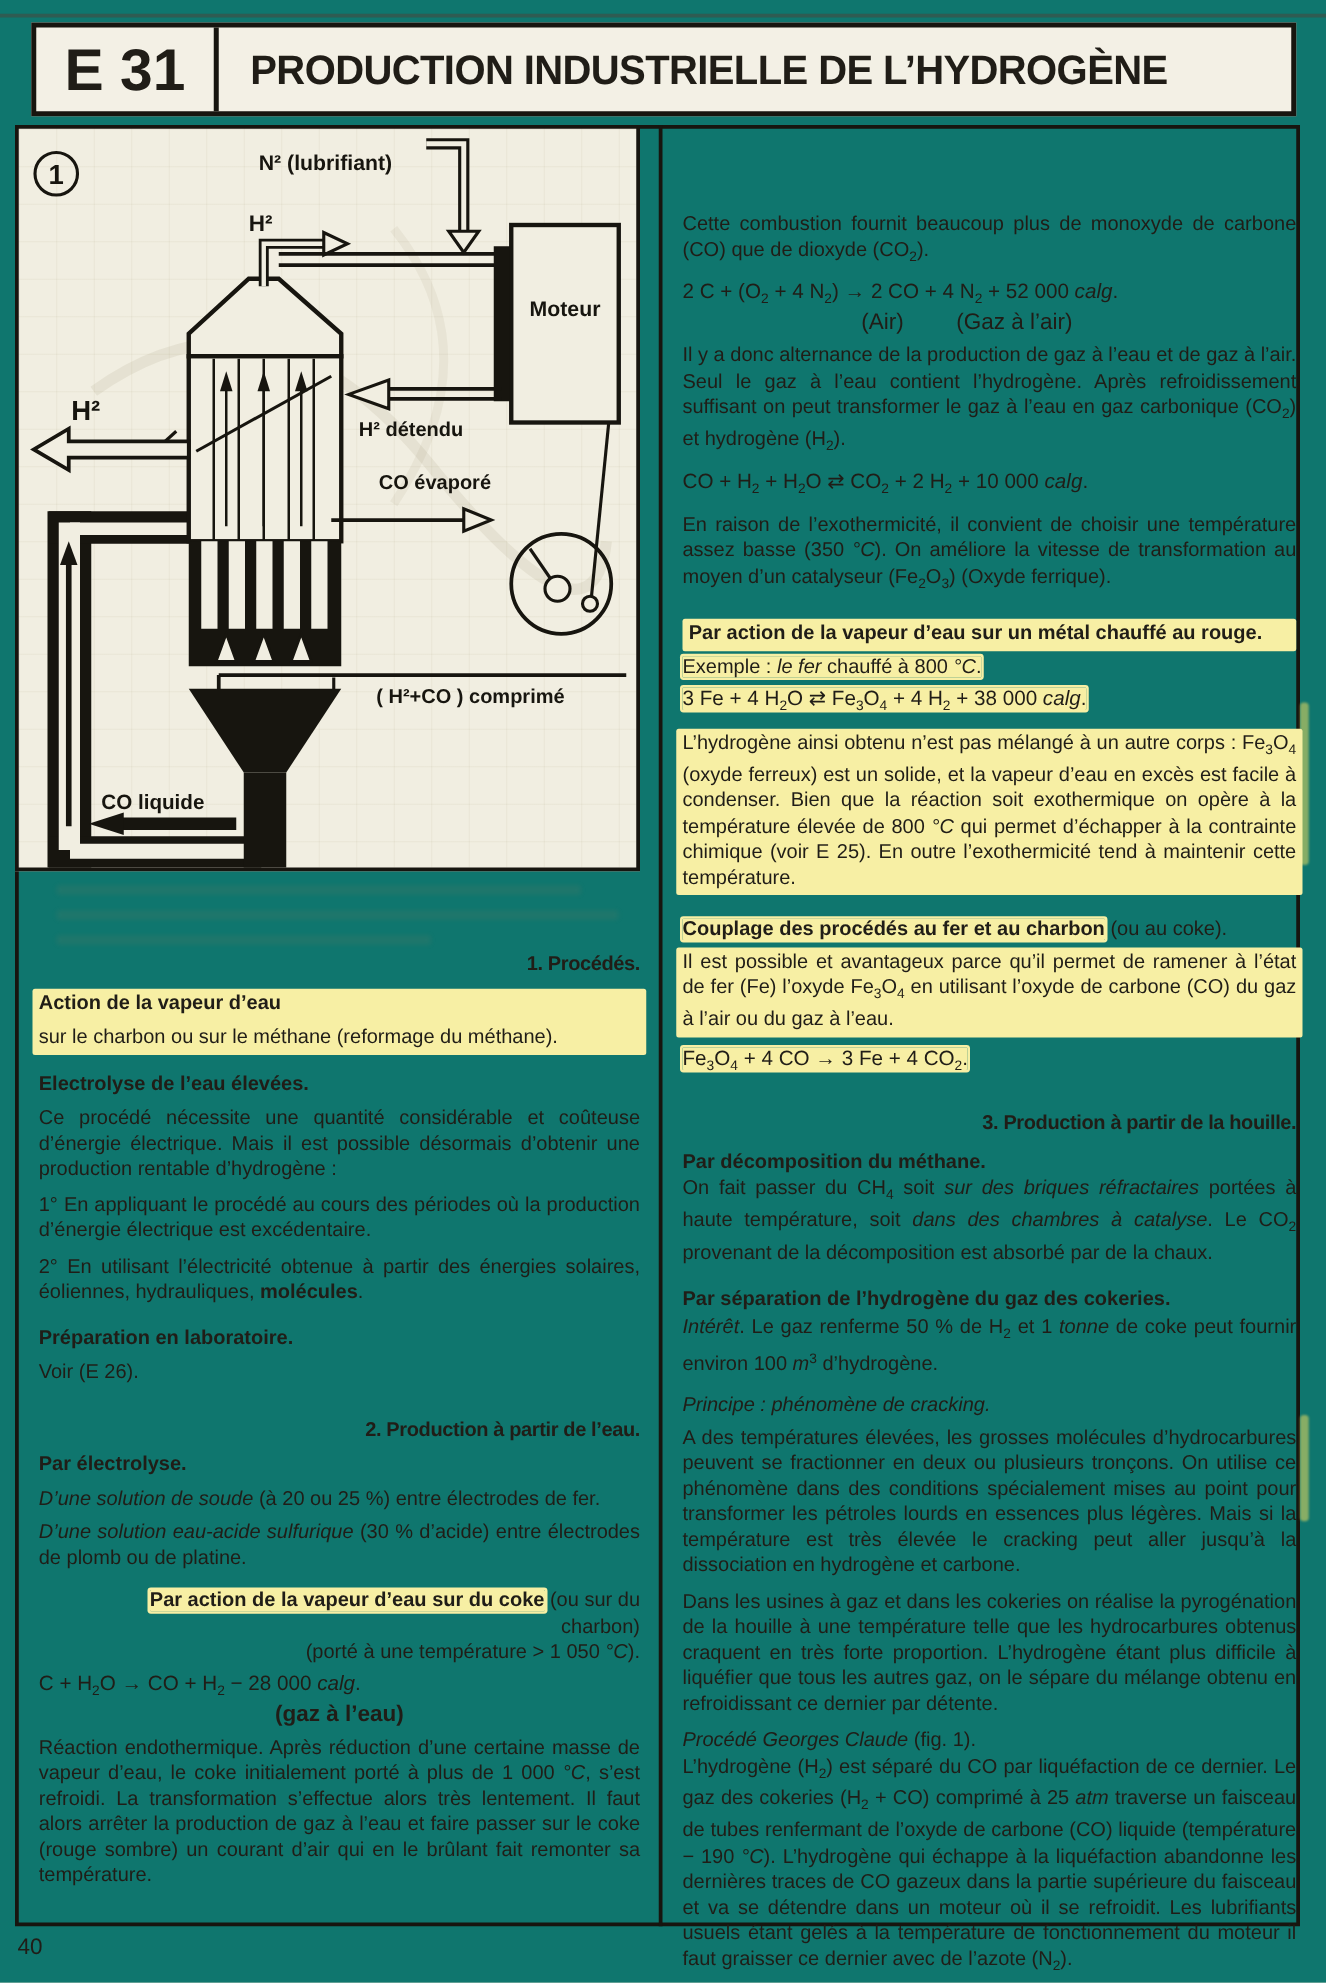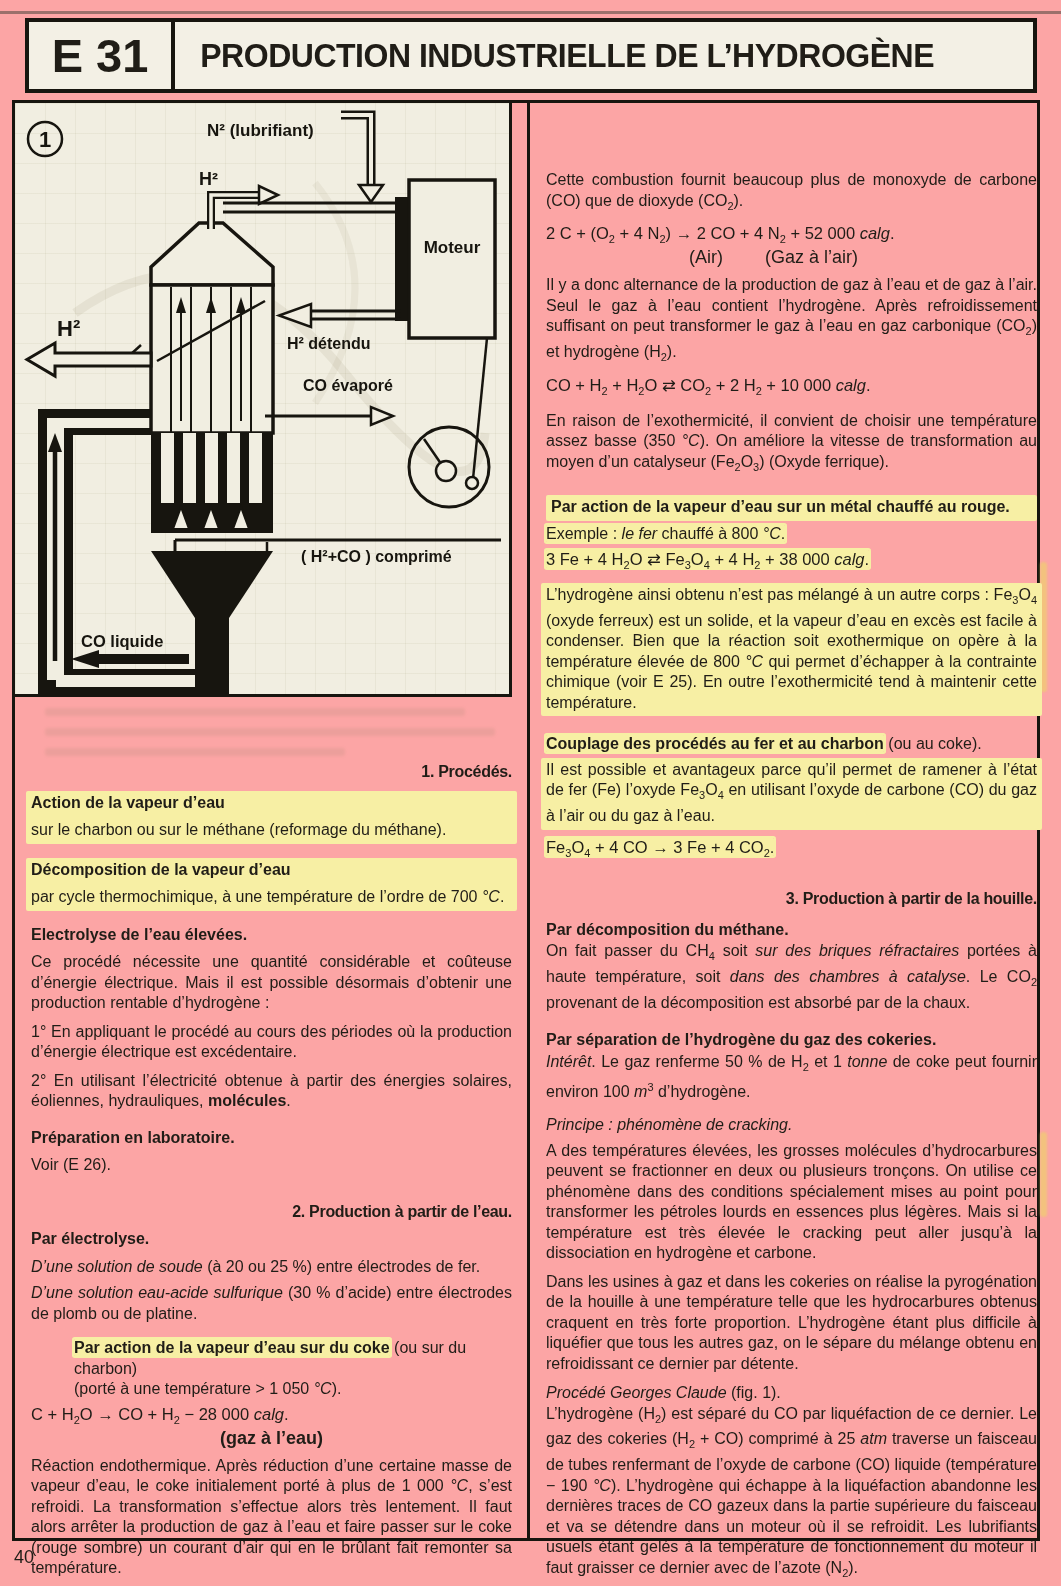--- a/index.html
+++ b/index.html
@@ -1,18 +1,18 @@
 <!DOCTYPE html>
 <html><head>
 <meta charset="utf-8">
 <style>
   html,body{margin:0;padding:0;}
   body{width:1061px;height:1586px;position:relative;background:#e9e5d6;
        font-family:"Liberation Sans","DejaVu Sans",sans-serif;color:#201d17;}
-  .page{position:absolute;inset:0;background:#fca5a5;overflow:hidden;}
+  .page{position:absolute;inset:0;background:#0f766e;overflow:hidden;}
   .topline{position:absolute;left:0;top:11px;width:1061px;height:3px;background:#4a463c;opacity:.55;}
 
   
   .hdr{position:absolute;left:25px;top:18px;width:1012px;height:75px;box-sizing:border-box;
        border:4px solid #17150f;background:#f3f0e5;display:flex;}
   .hdr-code{width:146px;box-sizing:border-box;border-right:4px solid #17150f;display:flex;
             align-items:center;justify-content:center;font-size:47px;font-weight:bold;letter-spacing:0px;}
   .hdr-title{flex:1;display:flex;align-items:center;padding-left:26px;font-size:33px;font-weight:bold;
              letter-spacing:-.5px;transform:scaleX(.97);transform-origin:left center;white-space:nowrap;}
 
@@ -185,39 +185,35 @@
   <div class="streak" style="left:1040px;top:1132px;width:7px;height:85px;"></div>
 
   <div class="col col-left">
     <div class="sec-title">1. Procédés.</div>
 
     <div class="hl-block">
       <p class="bh">Action de la vapeur d’eau</p>
       <p style="margin:0;">sur le charbon ou sur le méthane (reformage du méthane).</p>
     </div>
 
-    <div class="hl-block">
-      <p class="bh">Décomposition de la vapeur d’eau</p>
-      <p style="margin:0;">par cycle thermochimique, à une température de l’ordre de 700 <i>°C</i>.</p>
-    </div>
 
     <p class="bh">Electrolyse de l’eau élevées.</p>
     <p style="margin-bottom:8px;">Ce procédé nécessite une quantité considérable et coûteuse d’énergie électrique. Mais il est possible désormais d’obtenir une production rentable d’hydrogène :</p>
     <p style="margin-bottom:8px;">1°  En appliquant le procédé au cours des périodes où la production d’énergie électrique est excédentaire.</p>
     <p style="margin-bottom:16px;">2°  En utilisant l’électricité obtenue à partir des énergies solaires, éoliennes, hydrauliques, <b>molécules</b>.</p>
 
     <p class="bh">Préparation en laboratoire.</p>
     <p style="margin-bottom:26px;">Voir (E 26).</p>
 
     <div class="sec-title" style="margin-bottom:7px;">2. Production à partir de l’eau.</div>
     <p class="bh">Par électrolyse.</p>
     <p style="margin-bottom:6px;"><i>D’une solution de soude</i> (à 20 ou 25 %) entre électrodes de fer.</p>
     <p style="margin-bottom:14px;"><i>D’une solution eau-acide sulfurique</i> (30 % d’acide) entre électrodes de plomb ou de platine.</p>
 
-    <p style="margin-bottom:4px;text-align:left;margin-left:43px;"><span class="hl" style="font-weight:bold">Par action de la vapeur d’eau sur du coke</span><span> (ou sur du charbon)</span><br><span>(porté à une température &gt; 1 050 <i>°C</i>).</span></p>
+    <p style="margin-bottom:4px;text-align:right;margin-left:43px;"><span class="hl" style="font-weight:bold">Par action de la vapeur d’eau sur du coke</span><span> (ou sur du charbon)</span><br><span>(porté à une température &gt; 1 050 <i>°C</i>).</span></p>
 
     <div class="eq" style="margin-bottom:2px;"><span>C + H<sub>2</sub>O → CO + H<sub>2</sub> − 28 000 <i>calg</i>.</span></div>
     <div class="eq-sub center" style="margin-bottom:7px;font-weight:bold;">
         <span>(gaz à l’eau)</span>
       </div>
 
     <p>Réaction endothermique. Après réduction d’une certaine masse de vapeur d’eau, le coke initialement porté à plus de 1 000 <i>°C</i>, s’est refroidi. La transformation s’effectue alors très lentement. Il faut alors arrêter la production de gaz à l’eau et faire passer sur le coke (rouge sombre) un courant d’air qui en le brûlant fait remonter sa température.</p>
   </div>
 
   <div class="col col-right">

